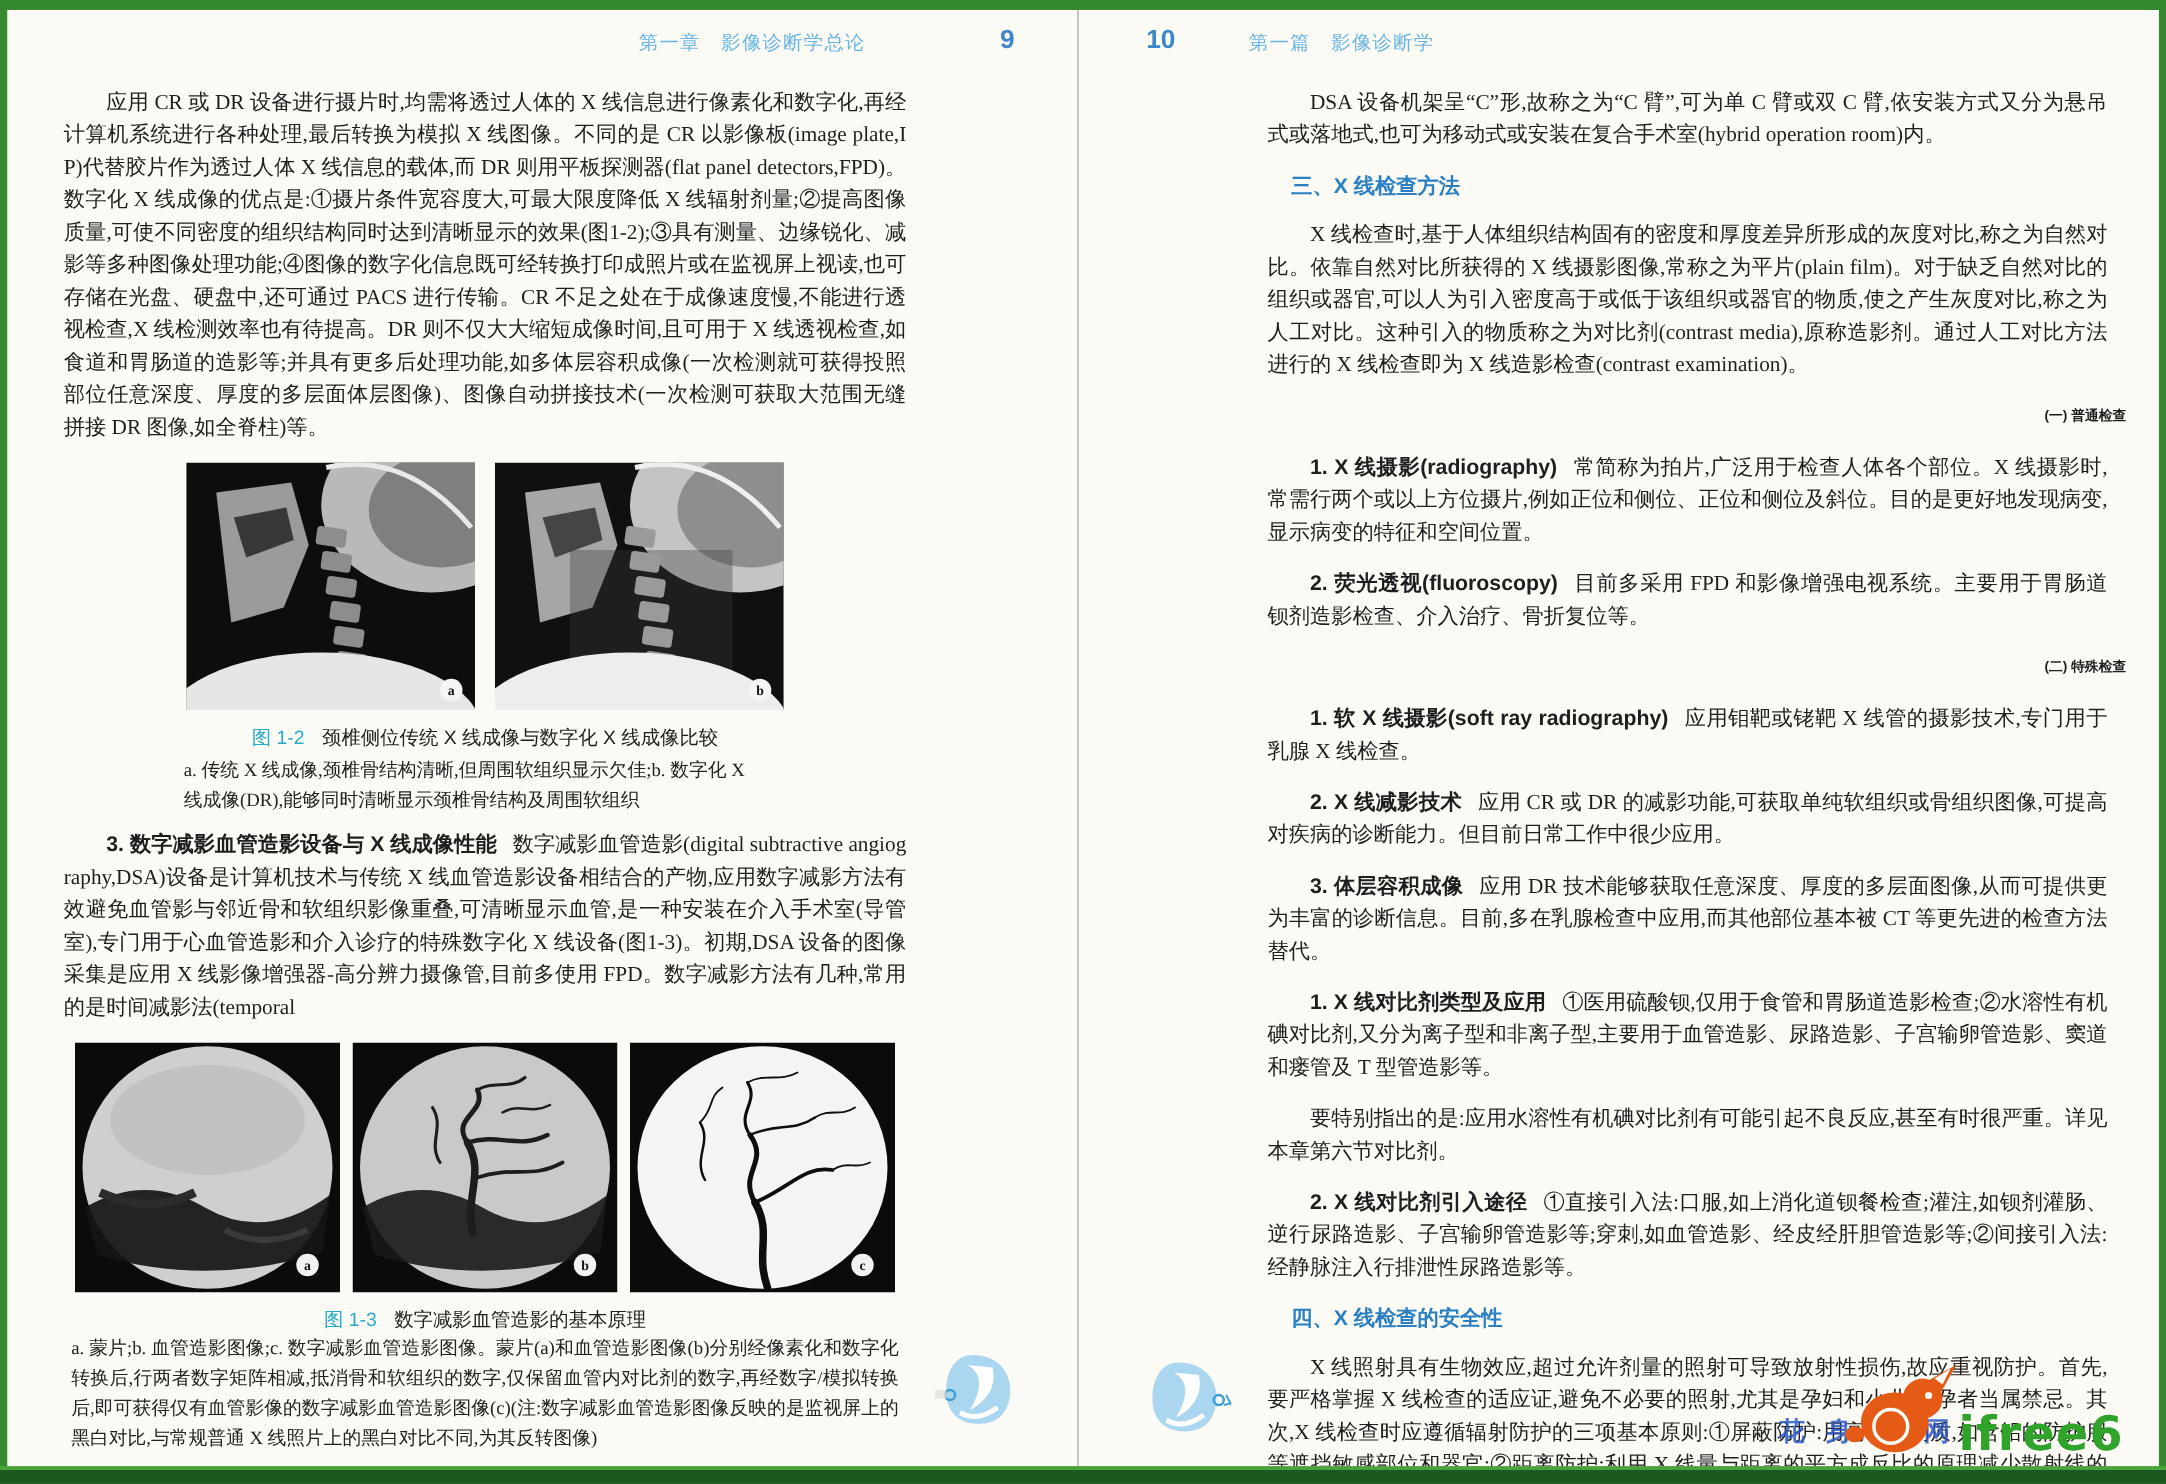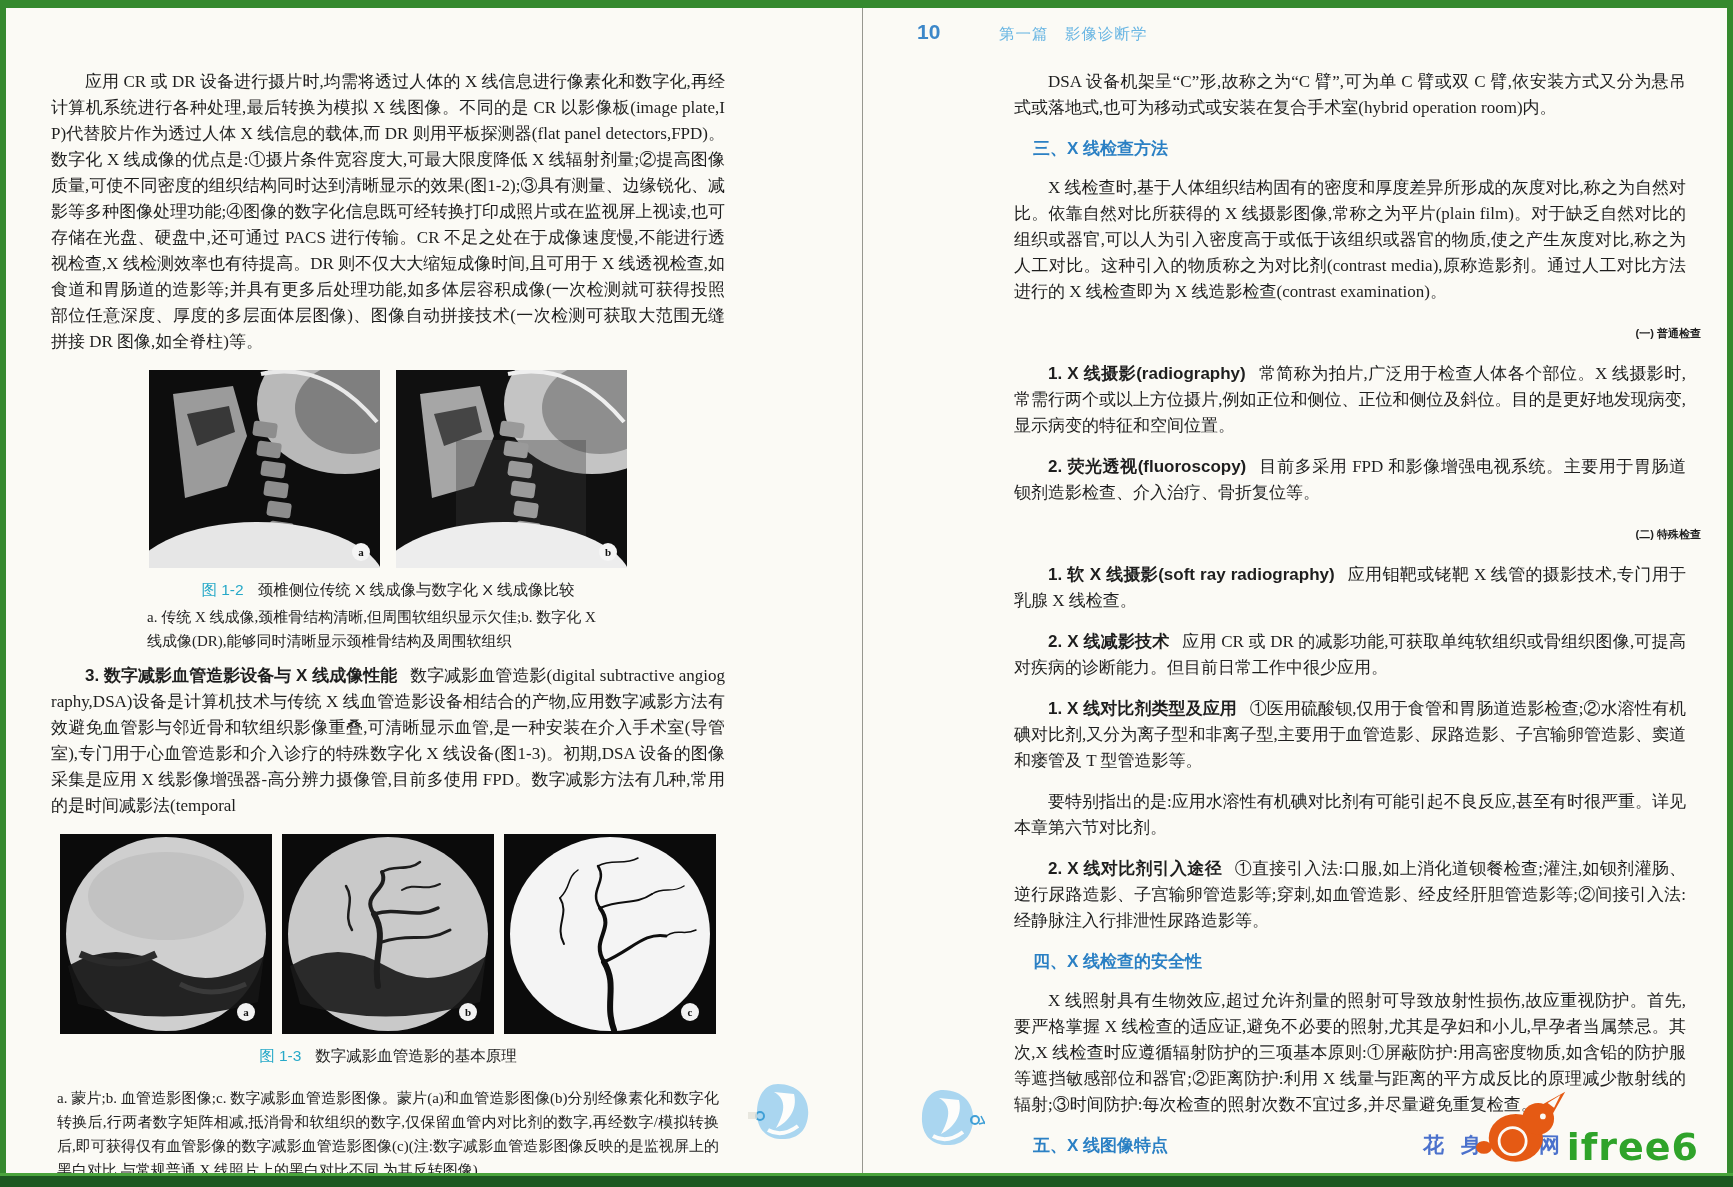--- a/index.html
+++ b/index.html
@@ -41,21 +41,21 @@
   figure{margin:0;}
   .fig12{margin-top:14px;}
   .fig12-imgs{width:478px;margin:0 auto;display:flex;gap:16px;}
   .fig13{margin-top:8px;}
   .fig13-imgs{width:656px;margin:0 auto;display:flex;gap:10px;}
   .fig-title{margin-top:12px;text-align:center;font-size:15.5px;font-weight:normal;
         font-family:"Liberation Sans","DejaVu Sans",sans-serif;text-indent:0;}
   .fig-label{color:#27a9c8;margin-right:14px;}
   .fig-note{font-size:15px;line-height:24px;color:#222;text-indent:0;}
   .fig12 .fig-note{width:482px;margin:4px auto 0 auto;text-align:left;}
-  .fig13 .fig-note{width:662px;margin:19px auto 0 auto;text-align:justify;word-break:break-all;}
+  .fig13 .fig-note{width:662px;margin:0 auto 0 auto;text-align:justify;word-break:break-all;}
 
   
   .wm-swirl{position:absolute;}
   .page-left .wm-swirl{left:742px;top:1072px;}
   .page-right .wm-swirl{left:50px;top:1078px;}
 
   
   .brand{position:absolute;right:28px;bottom:8px;display:flex;align-items:flex-end;}
   .brand-text{font-family:"DejaVu Sans","Liberation Sans",sans-serif;font-weight:bold;
         color:#2fa32a;font-size:38px;line-height:0.95;letter-spacing:1px;}
@@ -63,20 +63,24 @@
         font-family:"Liberation Sans","DejaVu Sans",sans-serif;font-weight:bold;
         font-size:21px;color:rgba(43,88,196,0.85);}
 </style>
 </head>
 <body>
 
 <div class="frame">
   <div class="spread">
 
     <section class="page page-left">
+      <div class="running-head">
+        <span class="rh-title">第一章　影像诊断学总论</span>
+        <span class="rh-num">9</span>
+      </div>
 
       <div class="body-col">
         <p class="para">应用 CR 或 DR 设备进行摄片时,均需将透过人体的 X 线信息进行像素化和数字化,再经计算机系统进行各种处理,最后转换为模拟 X 线图像。不同的是 CR 以影像板(image plate,IP)代替胶片作为透过人体 X 线信息的载体,而 DR 则用平板探测器(flat panel detectors,FPD)。数字化 X 线成像的优点是:①摄片条件宽容度大,可最大限度降低 X 线辐射剂量;②提高图像质量,可使不同密度的组织结构同时达到清晰显示的效果(图1-2);③具有测量、边缘锐化、减影等多种图像处理功能;④图像的数字化信息既可经转换打印成照片或在监视屏上视读,也可存储在光盘、硬盘中,还可通过 PACS 进行传输。CR 不足之处在于成像速度慢,不能进行透视检查,X 线检测效率也有待提高。DR 则不仅大大缩短成像时间,且可用于 X 线透视检查,如食道和胃肠道的造影等;并具有更多后处理功能,如多体层容积成像(一次检测就可获得投照部位任意深度、厚度的多层面体层图像)、图像自动拼接技术(一次检测可获取大范围无缝拼接 DR 图像,如全脊柱)等。</p>
 
         <figure class="fig12">
           <div class="fig12-imgs">
 
             <svg width="231" height="198" viewBox="0 0 231 198">
               <rect width="231" height="198" fill="#0d0d0d"></rect>
               <ellipse cx="196" cy="34" rx="88" ry="70" fill="#b9b9b9"></ellipse>
@@ -210,20 +214,21 @@
       <div class="body-col" id="right-body">
           <p class="para">DSA 设备机架呈“C”形,故称之为“C 臂”,可为单 C 臂或双 C 臂,依安装方式又分为悬吊式或落地式,也可为移动式或安装在复合手术室(hybrid operation room)内。</p>
           <h3 class="h-blue">三、X 线检查方法</h3>
           <p class="para">X 线检查时,基于人体组织结构固有的密度和厚度差异所形成的灰度对比,称之为自然对比。依靠自然对比所获得的 X 线摄影图像,常称之为平片(plain film)。对于缺乏自然对比的组织或器官,可以人为引入密度高于或低于该组织或器官的物质,使之产生灰度对比,称之为人工对比。这种引入的物质称之为对比剂(contrast media),原称造影剂。通过人工对比方法进行的 X 线检查即为 X 线造影检查(contrast examination)。</p>
           <p class="h-sub">(一) 普通检查</p>
           <p class="para"><span class="lead">1. X 线摄影(radiography)</span>常简称为拍片,广泛用于检查人体各个部位。X 线摄影时,常需行两个或以上方位摄片,例如正位和侧位、正位和侧位及斜位。目的是更好地发现病变,显示病变的特征和空间位置。</p>
           <p class="para"><span class="lead">2. 荧光透视(fluoroscopy)</span>目前多采用 FPD 和影像增强电视系统。主要用于胃肠道钡剂造影检查、介入治疗、骨折复位等。</p>
           <p class="h-sub">(二) 特殊检查</p>
           <p class="para"><span class="lead">1. 软 X 线摄影(soft ray radiography)</span>应用钼靶或铑靶 X 线管的摄影技术,专门用于乳腺 X 线检查。</p>
           <p class="para"><span class="lead">2. X 线减影技术</span>应用 CR 或 DR 的减影功能,可获取单纯软组织或骨组织图像,可提高对疾病的诊断能力。但目前日常工作中很少应用。</p>
+          <p class="para"><span class="lead">3. 体层容积成像</span>应用 DR 技术能够获取任意深度、厚度的多层面图像,从而可提供更为丰富的诊断信息。目前,多在乳腺检查中应用,而其他部位基本被 CT 等更先进的检查方法替代。</p>
           <p class="para"><span class="lead">1. X 线对比剂类型及应用</span>①医用硫酸钡,仅用于食管和胃肠道造影检查;②水溶性有机碘对比剂,又分为离子型和非离子型,主要用于血管造影、尿路造影、子宫输卵管造影、窦道和瘘管及 T 型管造影等。</p>
           <p class="para">要特别指出的是:应用水溶性有机碘对比剂有可能引起不良反应,甚至有时很严重。详见本章第六节对比剂。</p>
           <p class="para"><span class="lead">2. X 线对比剂引入途径</span>①直接引入法:口服,如上消化道钡餐检查;灌注,如钡剂灌肠、逆行尿路造影、子宫输卵管造影等;穿刺,如血管造影、经皮经肝胆管造影等;②间接引入法:经静脉注入行排泄性尿路造影等。</p>
           <h3 class="h-blue">四、X 线检查的安全性</h3>
           <p class="para">X 线照射具有生物效应,超过允许剂量的照射可导致放射性损伤,故应重视防护。首先,要严格掌握 X 线检查的适应证,避免不必要的照射,尤其是孕妇和小儿,早孕者当属禁忌。其次,X 线检查时应遵循辐射防护的三项基本原则:①屏蔽防护:用高密度物质,如含铅的防护服等遮挡敏感部位和器官;②距离防护:利用 X 线量与距离的平方成反比的原理减少散射线的辐射;③时间防护:每次检查的照射次数不宜过多,并尽量避免重复检查。</p>
           <h3 class="h-blue">五、X 线图像特点</h3>
           <p class="para">X 线图像主要具有如下特点:①X 线图像是黑白灰度图像:在被照物体厚度相同的条件中,图像</p>
         </div>
 
       <svg class="wm-swirl" width="72" height="62" viewBox="0 0 72 62">

